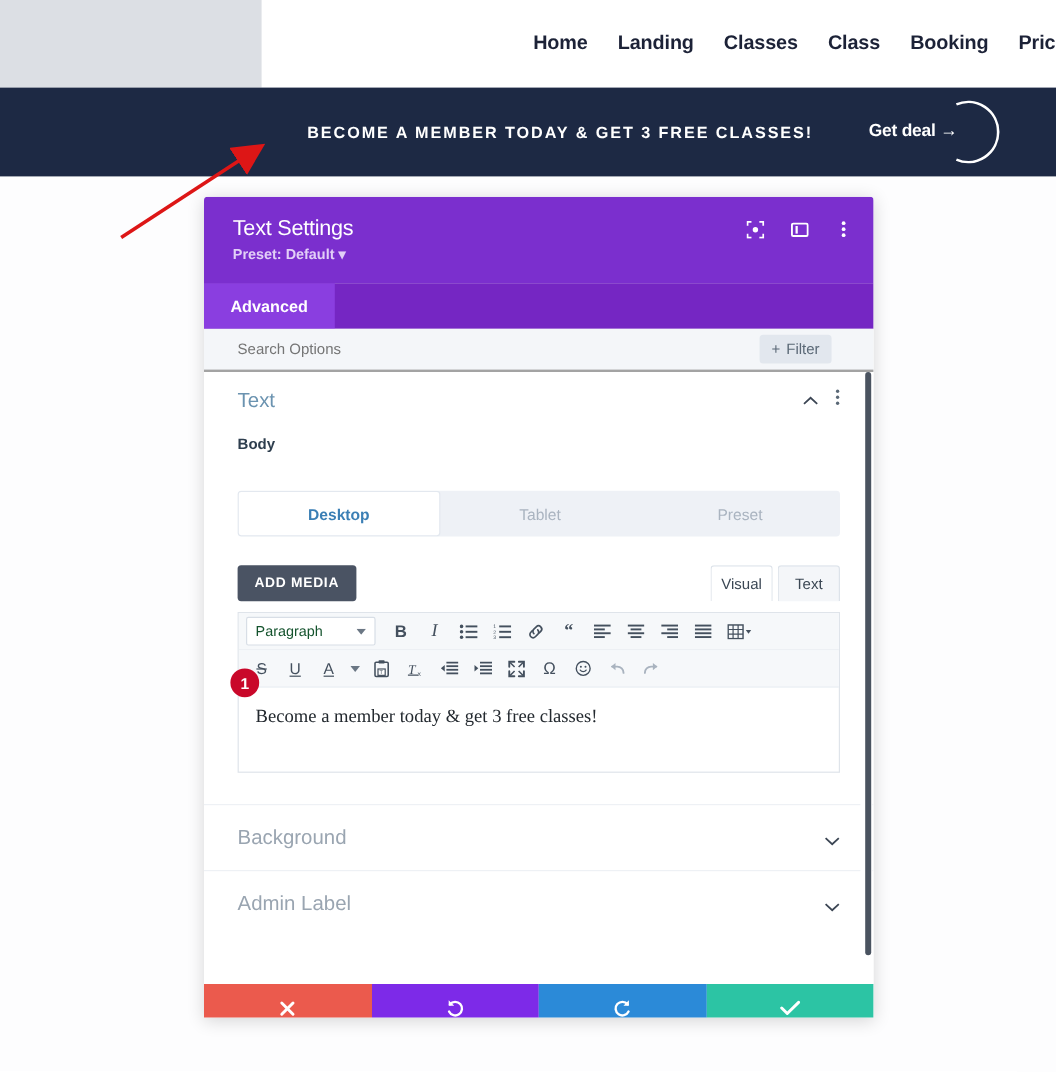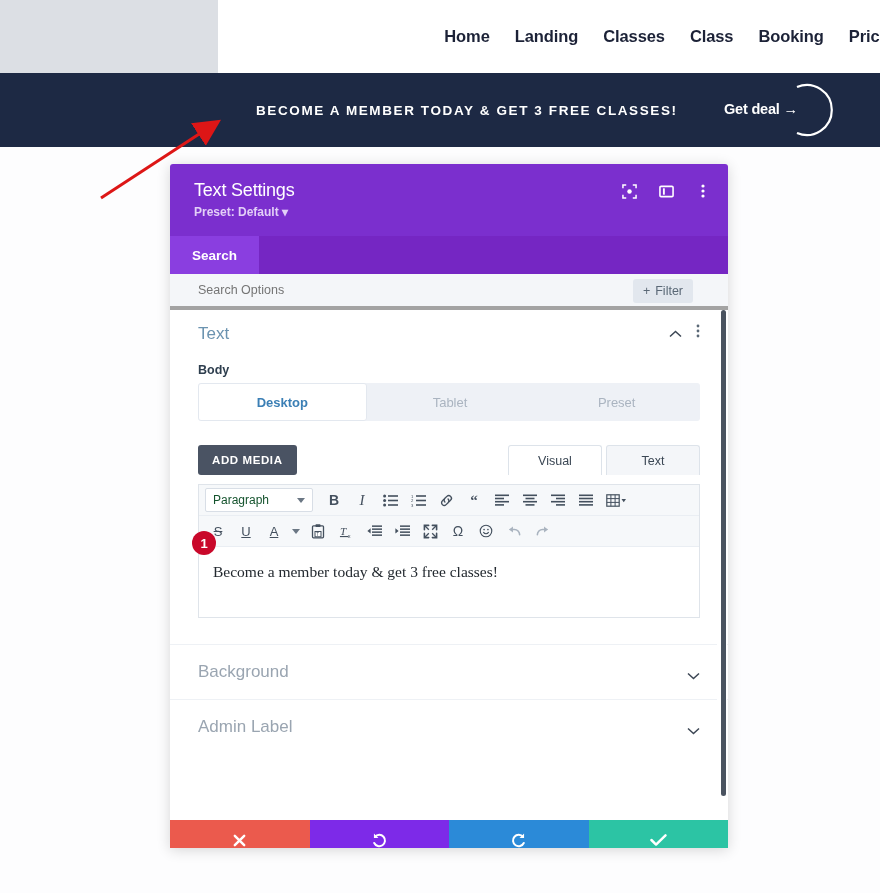--- a/index.html
+++ b/index.html
@@ -80,21 +80,21 @@
   .hicon { width: 26px; height: 26px; display: flex; align-items: center; justify-content: center; cursor: pointer; }
 
   .modal-tabs { height: 38px; background: #7526c3; display: flex; }
   .modal-tab {
     padding: 0 22px; height: 38px; display: flex; align-items: center;
     font-size: 13.5px; font-weight: bold; color: #ffffff; cursor: pointer;
   }
   .modal-tab.active { background: #8a3ee0; }
 
   .search-row {
-    height: 36px; background: #f4f6f9; border-bottom: 4px solid #a3a3a3;
+    height: 36px; background: #f4f6f9; border-bottom: 2px solid #a3a3a3;
     display: flex; align-items: center; position: relative;
   }
   .search-input {
     border: 0; background: transparent; outline: none;
     font-size: 12.5px; color: #8d9aa8; padding-left: 28px;
     font-family: "Liberation Sans", sans-serif; width: 400px;
   }
   .filter-btn {
     position: absolute; right: 35px; top: 5px;
     background: #e2e7ee; border-radius: 3px;
@@ -117,41 +117,41 @@
   .section-text { padding: 0 28px 0 28px; }
   .sec-head {
     display: flex; align-items: center; height: 48px; position: relative;
   }
   .sec-title { font-size: 17px; color: #6b93b0; }
   .sec-head-right { position: absolute; right: 0; top: 14px; display: flex; align-items: center; gap: 14px; }
 
   .field-label { font-size: 12.5px; font-weight: bold; color: #2e3e4e; margin-top: 5px; }
 
   .device-tabs {
-    display: flex; margin-top: 6px; height: 38px;
+    display: flex; margin-top: 32px; height: 38px;
     background: #eef1f6; border-radius: 3px; overflow: hidden;
   }
   .device-tab {
     flex: 1; display: flex; align-items: center; justify-content: center;
     font-size: 13px; color: #aab4c0; cursor: pointer;
   }
   .device-tab.active {
     background: #ffffff; color: #3b7fb5; font-weight: bold;
     border: 1px solid #e3e8ef; border-radius: 3px;
   }
 
   .editor-wrap { margin-top: 24px; position: relative; }
   .addmedia-btn {
     display: inline-block; background: #4a5363; color: #ffffff;
     font-size: 11.5px; font-weight: bold; letter-spacing: 0.6px;
     padding: 9px 14px; border-radius: 3px; cursor: pointer;
   }
   .vt-tabs { position: absolute; right: 0; top: 0; display: flex; }
   .vt-tab {
-    width: 94px; height: 30px; display: flex; align-items: center; justify-content: center;
+    width: 52px; height: 30px; display: flex; align-items: center; justify-content: center;
     font-size: 12.5px; color: #3b4754; cursor: pointer;
     border: 1px solid #dde3ea; border-bottom: none;
     border-radius: 3px 3px 0 0; background: #f4f6f9;
   }
   .vt-tab.active { background: #ffffff; }
   .vt-tab + .vt-tab { margin-left: 4px; }
 
   .editor-box { margin-top: 9px; border: 1px solid #dfe4ea; background: #ffffff; }
   .tb-row {
     display: flex; align-items: center; gap: 2px;
@@ -246,21 +246,21 @@
           <svg width="4" height="16" viewBox="0 0 4 16">
             <circle cx="2" cy="3" r="1.6" fill="#ffffff"></circle>
             <circle cx="2" cy="8" r="1.6" fill="#ffffff"></circle>
             <circle cx="2" cy="13" r="1.6" fill="#ffffff"></circle>
           </svg>
         </div>
       </div>
     </div>
 
     <div class="modal-tabs">
-      <div class="modal-tab active">Search</div>
+      <div class="modal-tab active">Advanced</div>
     </div>
 
     <div class="search-row">
       <input class="search-input" placeholder="Search Options" style="">
       <div class="filter-btn">
         <span>+</span>
         <span>Filter</span>
       </div>
     </div>
 

